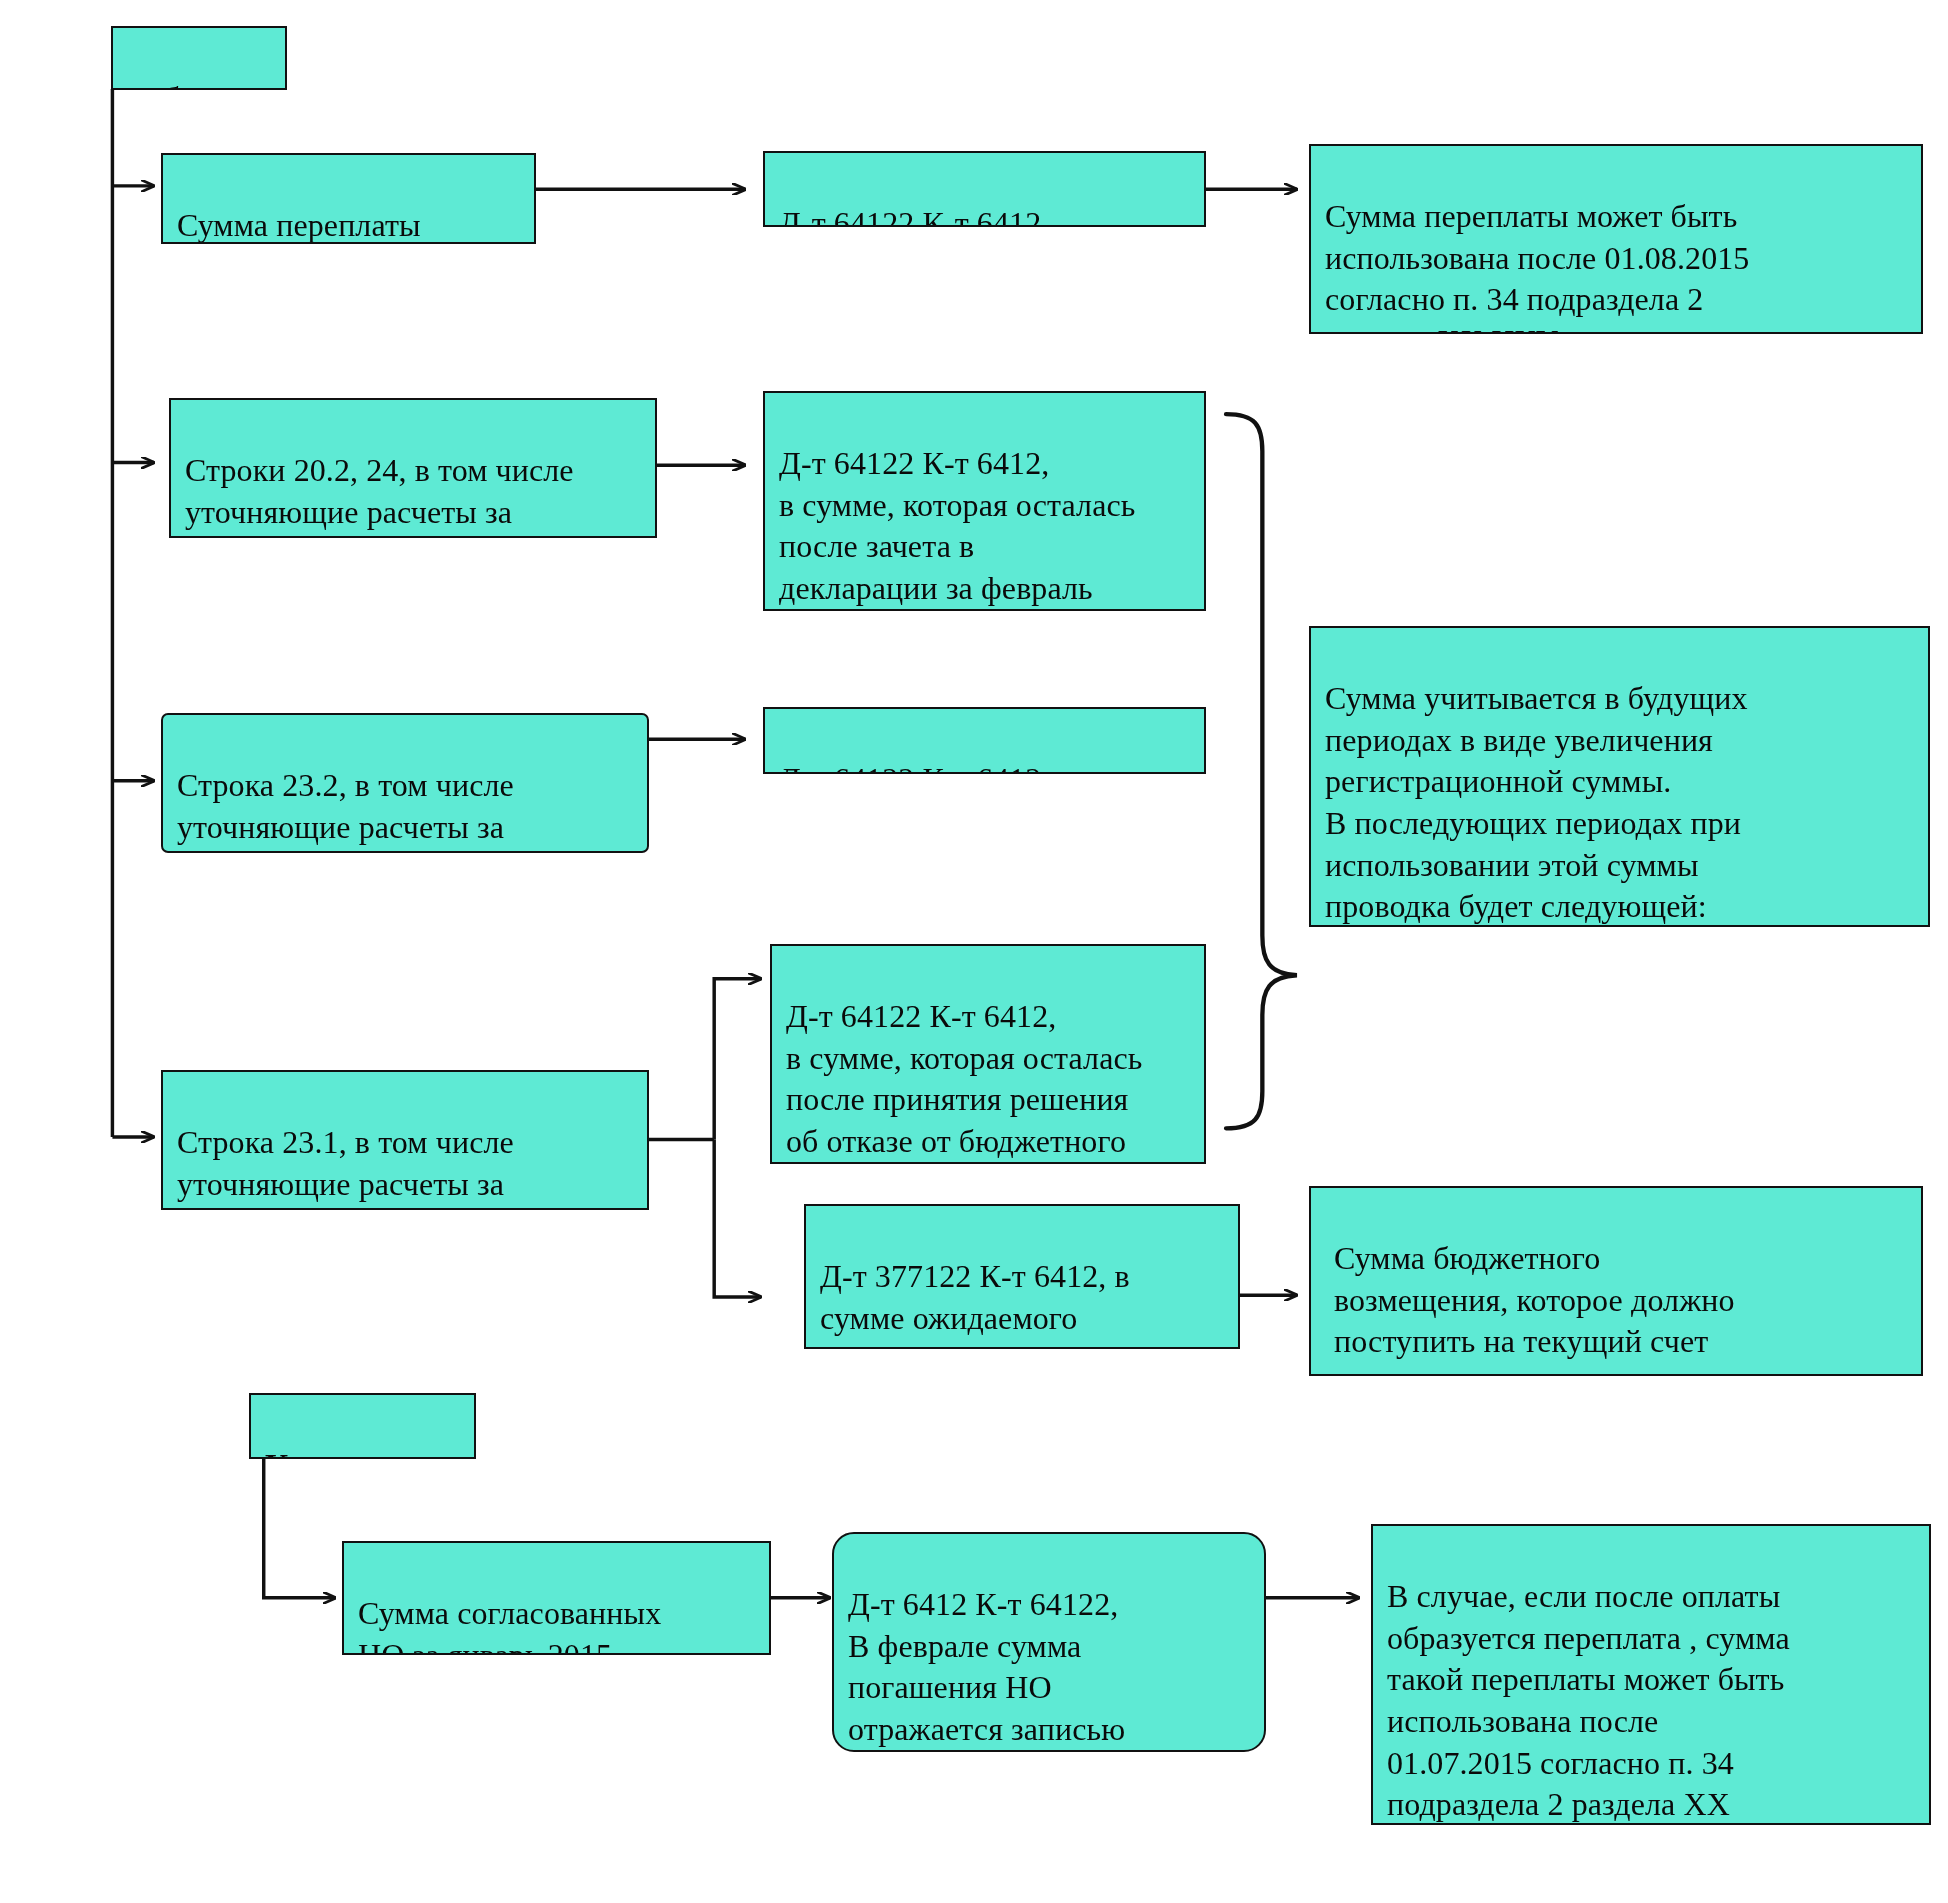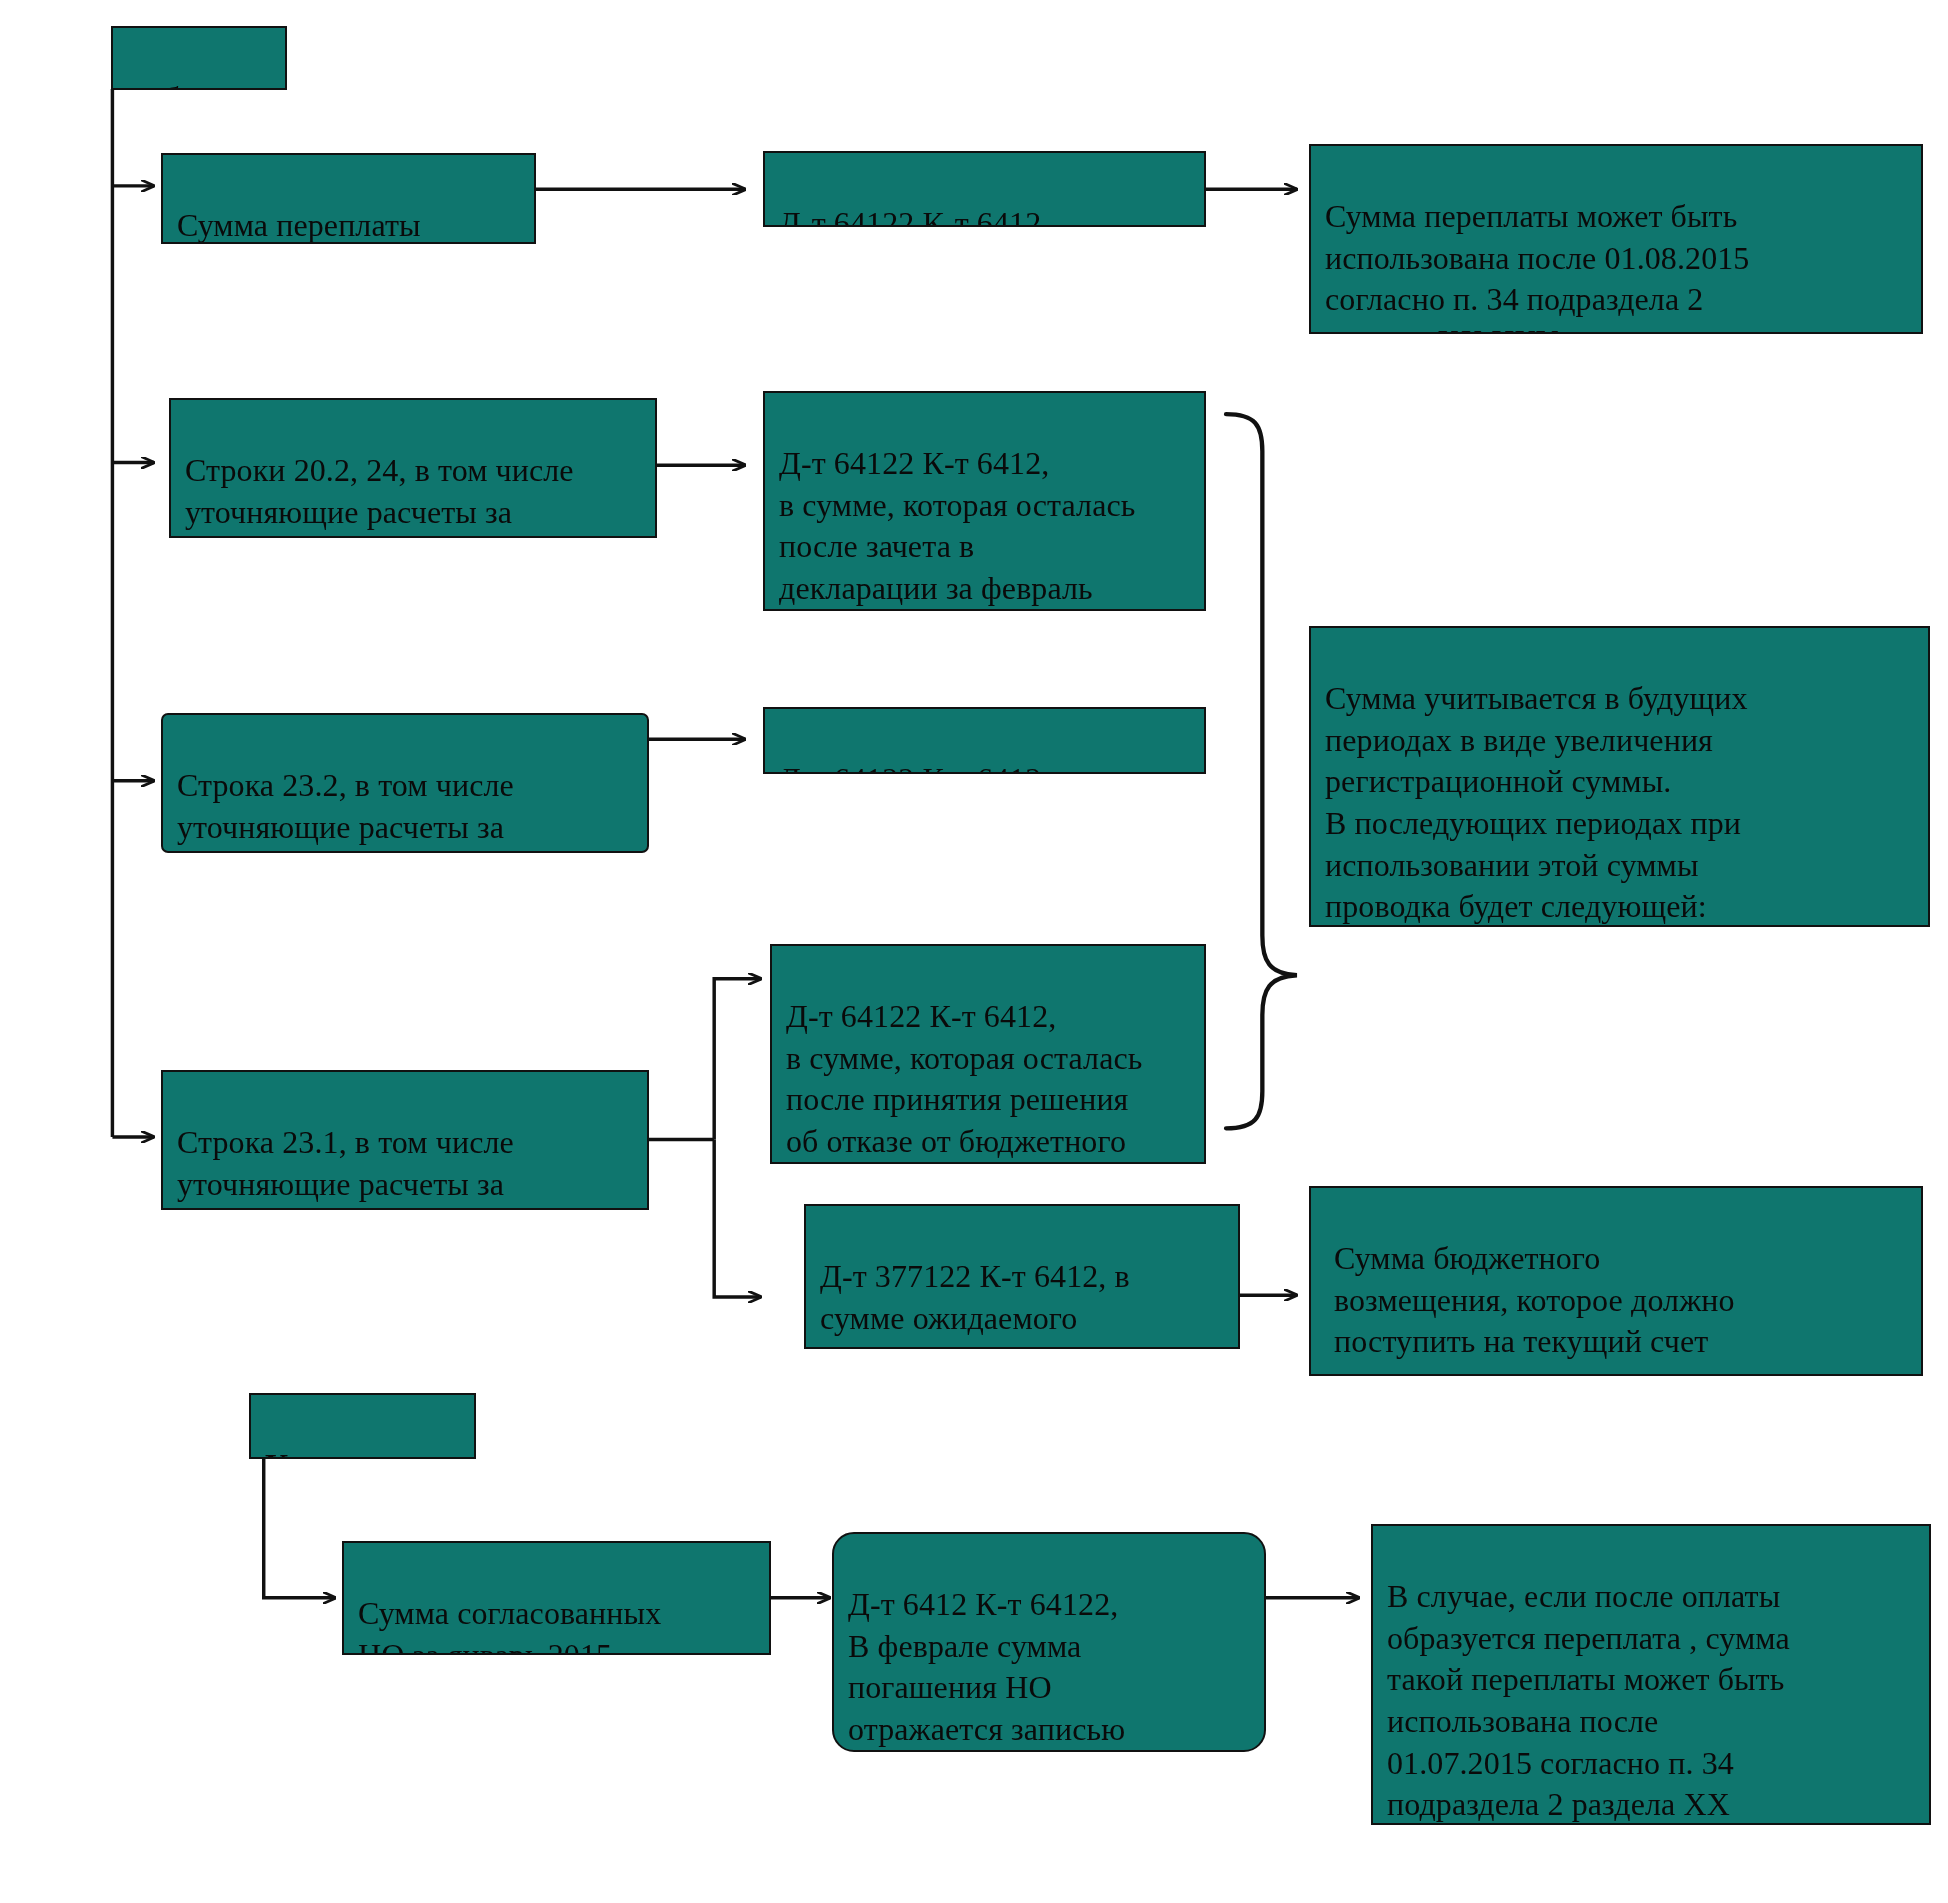--- a/index.html
+++ b/index.html
@@ -26,21 +26,21 @@
     position: absolute;
     left: 0; top: 0;
     width: 1948px;
     height: 1903px;
     pointer-events: none;
   }
   .node {
     position: absolute;
     box-sizing: border-box;
     border: 2.6px solid #111111;
-    background: #0f766e;
+    background: #5eead4;
     padding: 8.6px 12px 8.6px 14px;
     font-size: 32px;
     line-height: 1.30;
     letter-spacing: 0.1px;
     white-space: pre-line;
     overflow: hidden;
   }
   .node.bold {
     font-weight: bold;
   }

